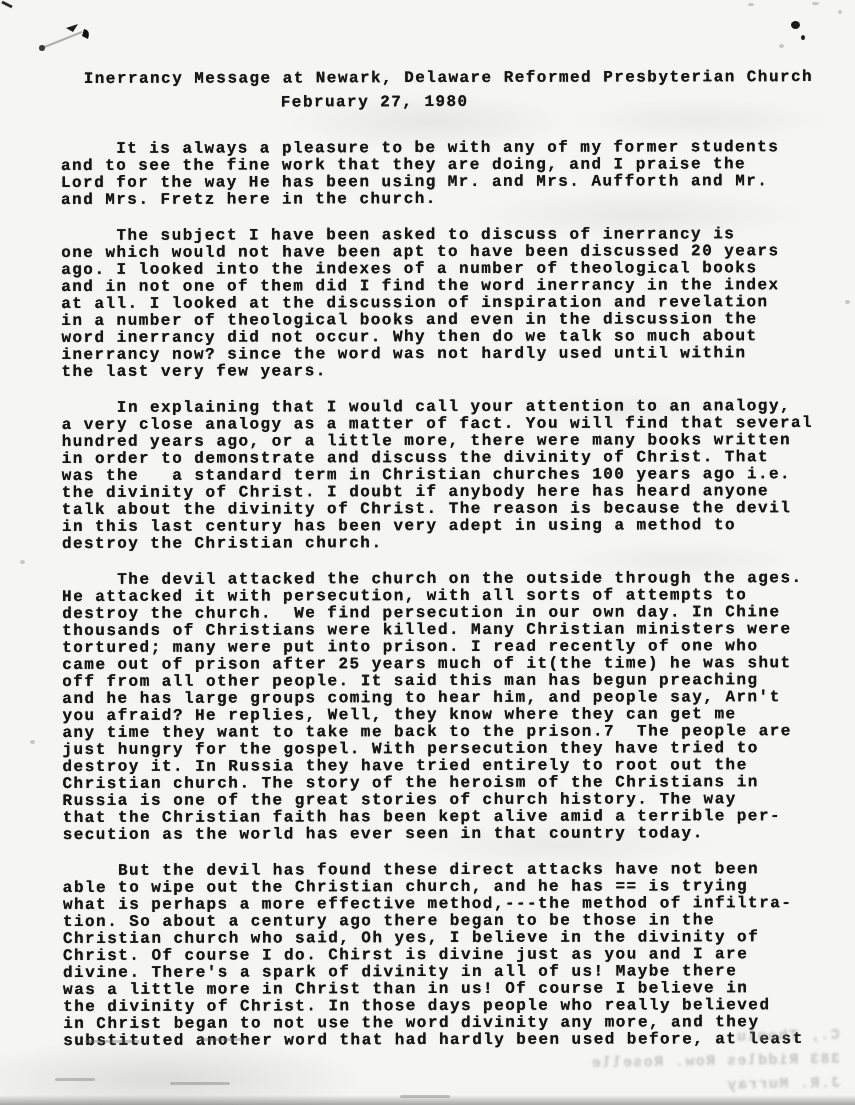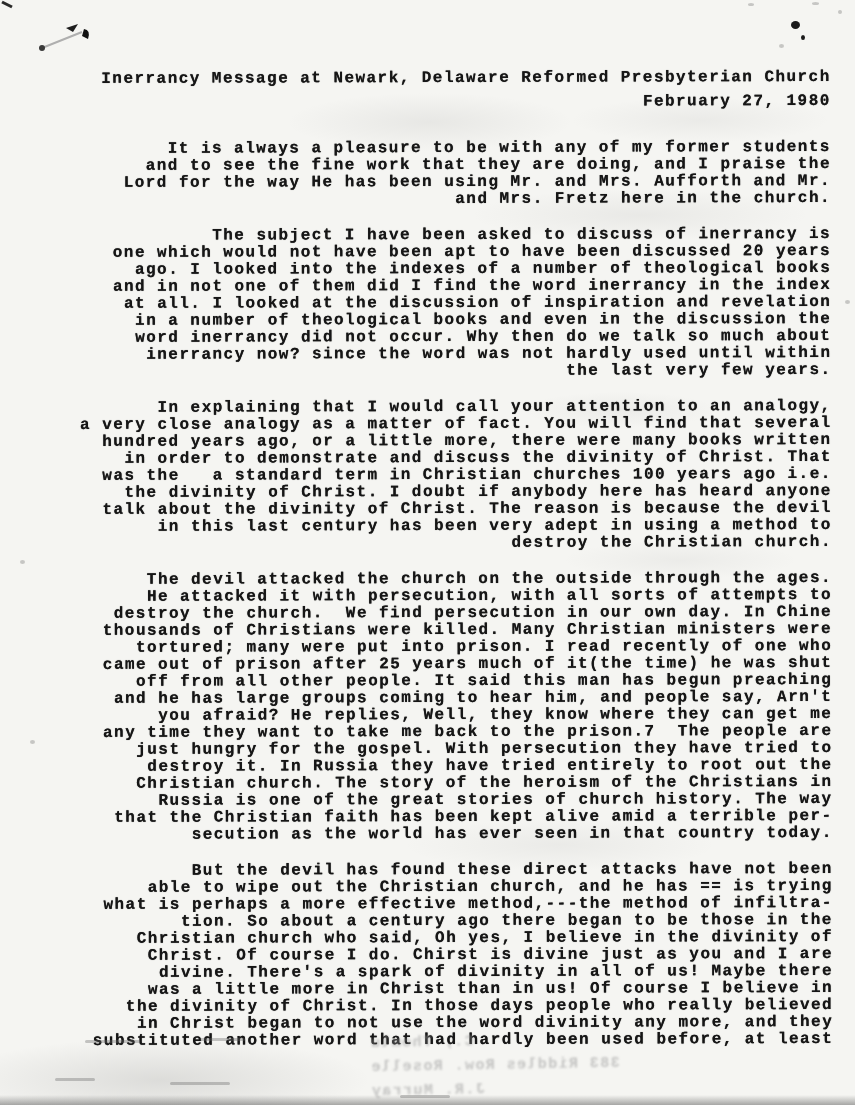--- a/index.html
+++ b/index.html
@@ -12,21 +12,20 @@
       radial-gradient(ellipse 260px 40px at 640px 215px, rgba(110,110,110,0.09), transparent 65%),
       radial-gradient(ellipse 200px 35px at 700px 120px, rgba(110,110,110,0.08), transparent 65%),
       radial-gradient(ellipse 180px 30px at 680px 560px, rgba(110,110,110,0.07), transparent 65%),
       radial-gradient(ellipse 240px 40px at 560px 845px, rgba(110,110,110,0.08), transparent 65%),
       radial-gradient(ellipse 150px 28px at 620px 410px, rgba(110,110,110,0.07), transparent 65%),
       radial-gradient(ellipse 300px 60px at 160px 1080px, rgba(90,90,90,0.16), transparent 70%),
       linear-gradient(#f5f5f2,#f5f5f2);
     font-family:"Liberation Mono","DejaVu Sans Mono",monospace;
     font-weight:700;
     color:#161616;
-    text-align:right;
   }
   .content{
     position:absolute;left:62px;top:70px;width:770px;
     transform:rotate(-0.15deg);
   }
   .tline{
     white-space:pre;
     font-size:16px;line-height:17px;letter-spacing:1.45px;
     text-shadow:0 0 0.7px rgba(10,10,10,0.85);
   }

